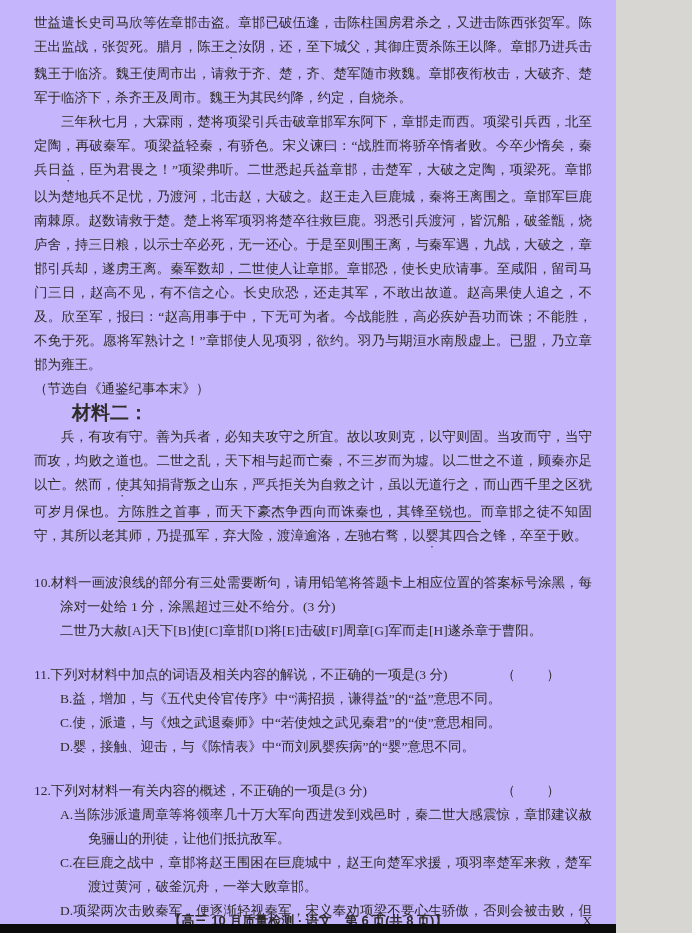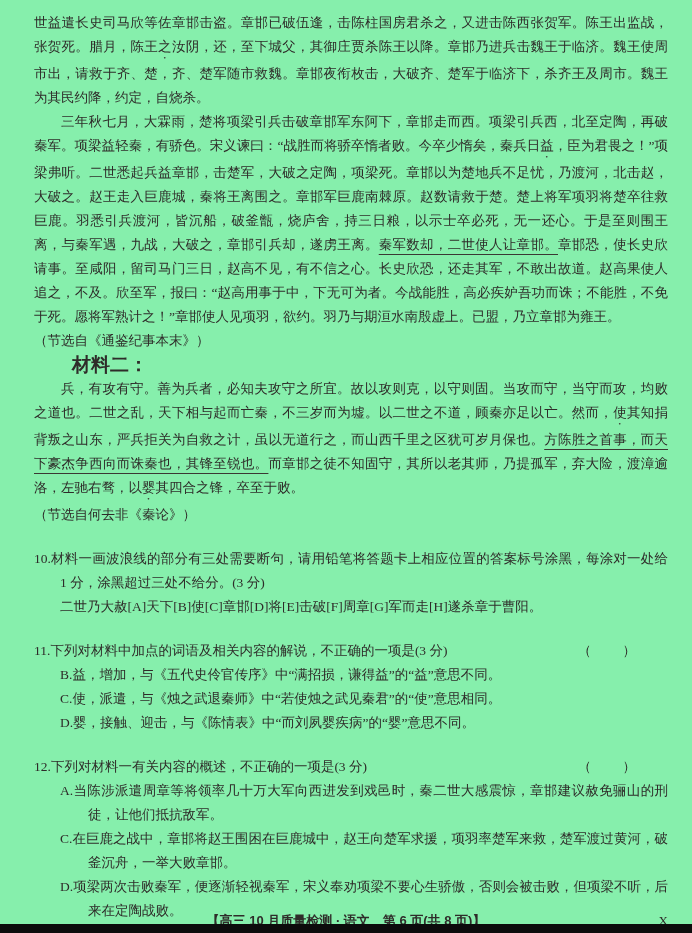--- a/index.html
+++ b/index.html
@@ -1,19 +1,19 @@
 <!DOCTYPE html>
 <html lang="zh"><head>
 <meta charset="utf-8">
 <style>
   html,body{margin:0;padding:0;background:#d8d6d2;}
   .page{
     position:relative;
-    width:692px;height:933px;
-    background:#86efac;
+    width:616px;height:933px;
+    background:#c4b5fd;
     font-family:"Liberation Serif","DejaVu Serif",serif;
     color:#2e2c29;
     overflow:hidden;
     box-sizing:border-box;
   }
   .content{
     padding:11px 24px 0 34px;
     font-size:13.5px;
     line-height:24px;
     text-align:justify;
@@ -74,21 +74,20 @@
     <p class="para"><span>世益遣长史司马欣等佐章邯击盗。章邯已破伍逢，击陈柱国房君杀之，又进击陈西张贺军。陈王出监战，张贺死。腊月，陈王</span><span class="s-dot">之</span><span>汝阴，还，至下城父，其御庄贾杀陈王以降。章邯乃进兵击魏王于临济。魏王使周市出，请救于齐、楚，齐、楚军随市救魏。章邯夜衔枚击，大破齐、楚军于临济下，杀齐王及周市。魏王为其民约降，约定，自烧杀。</span></p>
 
     <p class="para indent"><span>三年秋七月，大霖雨，楚将项梁引兵击破章邯军东阿下，章邯走而西。项梁引兵西，北至定陶，再破秦军。项梁益轻秦，有骄色。宋义谏曰：“战胜而将骄卒惰者败。今卒少惰矣，秦兵日</span><span class="s-dot">益</span><span>，臣为君畏之！”项梁弗听。二世悉起兵益章邯，击楚军，大破之定陶，项梁死。章邯以为楚地兵不足忧，乃渡河，北击赵，大破之。赵王走入巨鹿城，秦将王离围之。章邯军巨鹿南棘原。赵数请救于楚。楚上将军项羽将楚卒往救巨鹿。羽悉引兵渡河，皆沉船，破釜甑，烧庐舍，持三日粮，以示士卒必死，无一还心。于是至则围王离，与秦军遇，九战，大破之，章邯引兵却，遂虏王离。</span><span class="s-ul">秦军数却，二世使人让章邯。</span><span>章邯恐，使长史欣请事。至咸阳，留司马门三日，赵高不见，有不信之心。长史欣恐，还走其军，不敢出故道。赵高果使人追之，不及。欣至军，报曰：“赵高用事于中，下无可为者。今战能胜，高必疾妒吾功而诛；不能胜，不免于死。愿将军熟计之！”章邯使人见项羽，欲约。羽乃与期洹水南殷虚上。已盟，乃立章邯为雍王。</span></p>
 
     <p class="source">（节选自《通鉴纪事本末》）</p>
 
     <p class="m2-label">材料二：</p>
 
     <p class="para indent"><span>兵，有攻有守。善为兵者，必知夫攻守之所宜。故以攻则克，以守则固。当攻而守，当守而攻，均败之道也。二世之乱，天下相与起而亡秦，不三岁而为墟。以二世之不道，顾秦亦足以亡。然而，</span><span class="s-dot">使</span><span>其知捐背叛之山东，严兵拒关为自救之计，虽以无道行之，而山西千里之区犹可岁月保也。</span><span class="s-ul">方陈胜之首事，而天下豪杰争西向而诛秦也，其锋至锐也。</span><span>而章邯之徒不知固守，其所以老其师，乃提孤军，弃大险，渡漳逾洛，左驰右骛，以</span><span class="s-dot">婴</span><span>其四合之锋，卒至于败。</span></p>
 
-    <p class="source">（节选自何去非《秦论》）</p>
 
     <div class="question">
       <div class="q-stem"><span>10.</span><span>材料一画波浪线的部分有三处需要断句，请用铅笔将答题卡上相应位置的答案标号涂黑，每涂对一处给 1 分，涂黑超过三处不给分。(3 分)</span></div>
       <div class="q-sentence">二世乃大赦[A]天下[B]使[C]章邯[D]将[E]击破[F]周章[G]军而走[H]遂杀章于曹阳。</div>
     </div>
 
     <div class="question">
       <div class="q-stem-row">
         <div class="q-stem"><span>11.</span><span>下列对材料中加点的词语及相关内容的解说，不正确的一项是(3 分)</span></div>
         <div class="q-bracket">（ ）</div>

